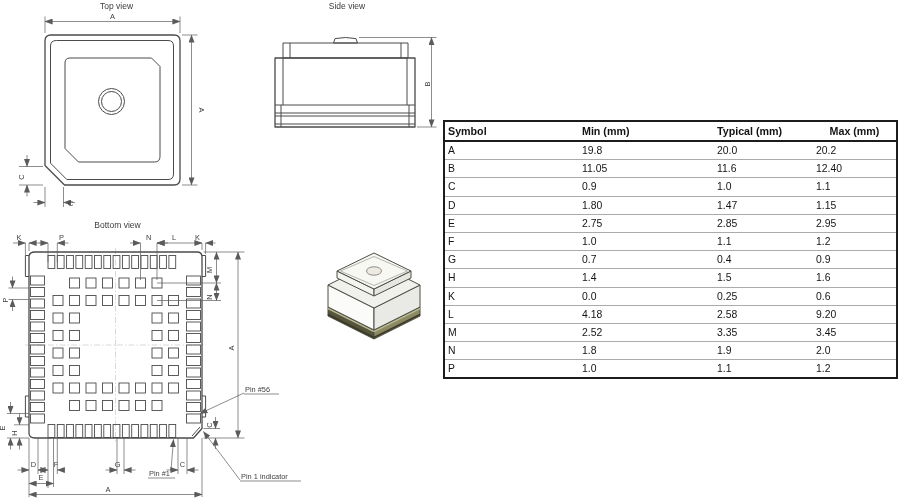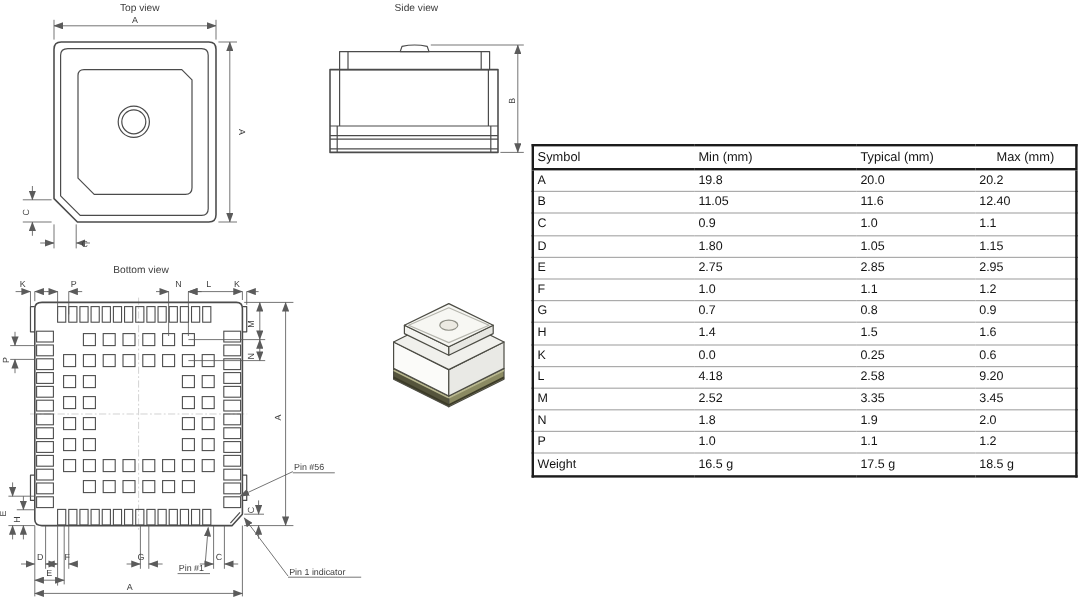--- a/index.html
+++ b/index.html
@@ -9,21 +9,21 @@
   svg .o2{fill:none;stroke:#4b4b4b;stroke-width:1;stroke-linejoin:round}
   svg .d{fill:none;stroke:#5b5b5b;stroke-width:.7}
   svg .cl{fill:none;stroke:#c9c9c9;stroke-width:.7;stroke-dasharray:6 2 1.5 2}
   svg .pads rect{fill:none;stroke:#4b4b4b;stroke-width:.9}
   svg text{font-family:"Liberation Sans",sans-serif;fill:#3e3e3e}
   svg .t{font-size:7.4px;text-anchor:middle}
   svg .ts{font-size:7.4px;text-anchor:start}
   svg .ttl{font-size:8.5px;text-anchor:middle;fill:#3c3c3c}
   .tbl{position:absolute;left:443px;top:120px;width:453px}
   .tbl table{width:100%;border-collapse:collapse;table-layout:fixed;font-family:"Liberation Sans",sans-serif;font-size:10.4px;color:#141414;border:2px solid #1c1c1c}
-  .tbl th{font-size:10.7px;font-weight:normal;text-align:left;border-bottom:2px solid #1c1c1c;height:18px;padding:0 0 0 3px}
+  .tbl th{font-size:10.7px;font-weight:bold;text-align:left;border-bottom:2px solid #1c1c1c;height:18px;padding:0 0 0 3px}
   .tbl td{height:17.2px;border-bottom:1px solid #ababab;padding:0 0 0 3px}
   .tbl tr:last-child td{border-bottom:none}
   .tbl th.r{text-align:center;padding-right:3px}
 </style>
 </head>
 <body>
 
 <div class="stage">
 
 <svg class="draw" width="900" height="500" viewBox="0 0 900 500">
@@ -344,39 +344,39 @@
           </tr>
           <tr>
             <td>C</td>
             <td>0.9</td>
             <td>1.0</td>
             <td>1.1</td>
           </tr>
           <tr>
             <td>D</td>
             <td>1.80</td>
-            <td>1.05</td>
+            <td>1.47</td>
             <td>1.15</td>
           </tr>
           <tr>
             <td>E</td>
             <td>2.75</td>
             <td>2.85</td>
             <td>2.95</td>
           </tr>
           <tr>
             <td>F</td>
             <td>1.0</td>
             <td>1.1</td>
             <td>1.2</td>
           </tr>
           <tr>
             <td>G</td>
             <td>0.7</td>
-            <td>0.8</td>
+            <td>0.4</td>
             <td>0.9</td>
           </tr>
           <tr>
             <td>H</td>
             <td>1.4</td>
             <td>1.5</td>
             <td>1.6</td>
           </tr>
           <tr>
             <td>K</td>
@@ -401,23 +401,17 @@
             <td>1.8</td>
             <td>1.9</td>
             <td>2.0</td>
           </tr>
           <tr>
             <td>P</td>
             <td>1.0</td>
             <td>1.1</td>
             <td>1.2</td>
           </tr>
-          <tr>
-            <td>Weight</td>
-            <td>16.5 g</td>
-            <td>17.5 g</td>
-            <td>18.5 g</td>
-          </tr>
         </tbody>
   </table>
 </div>
 
 </div>
 
 </body></html>

